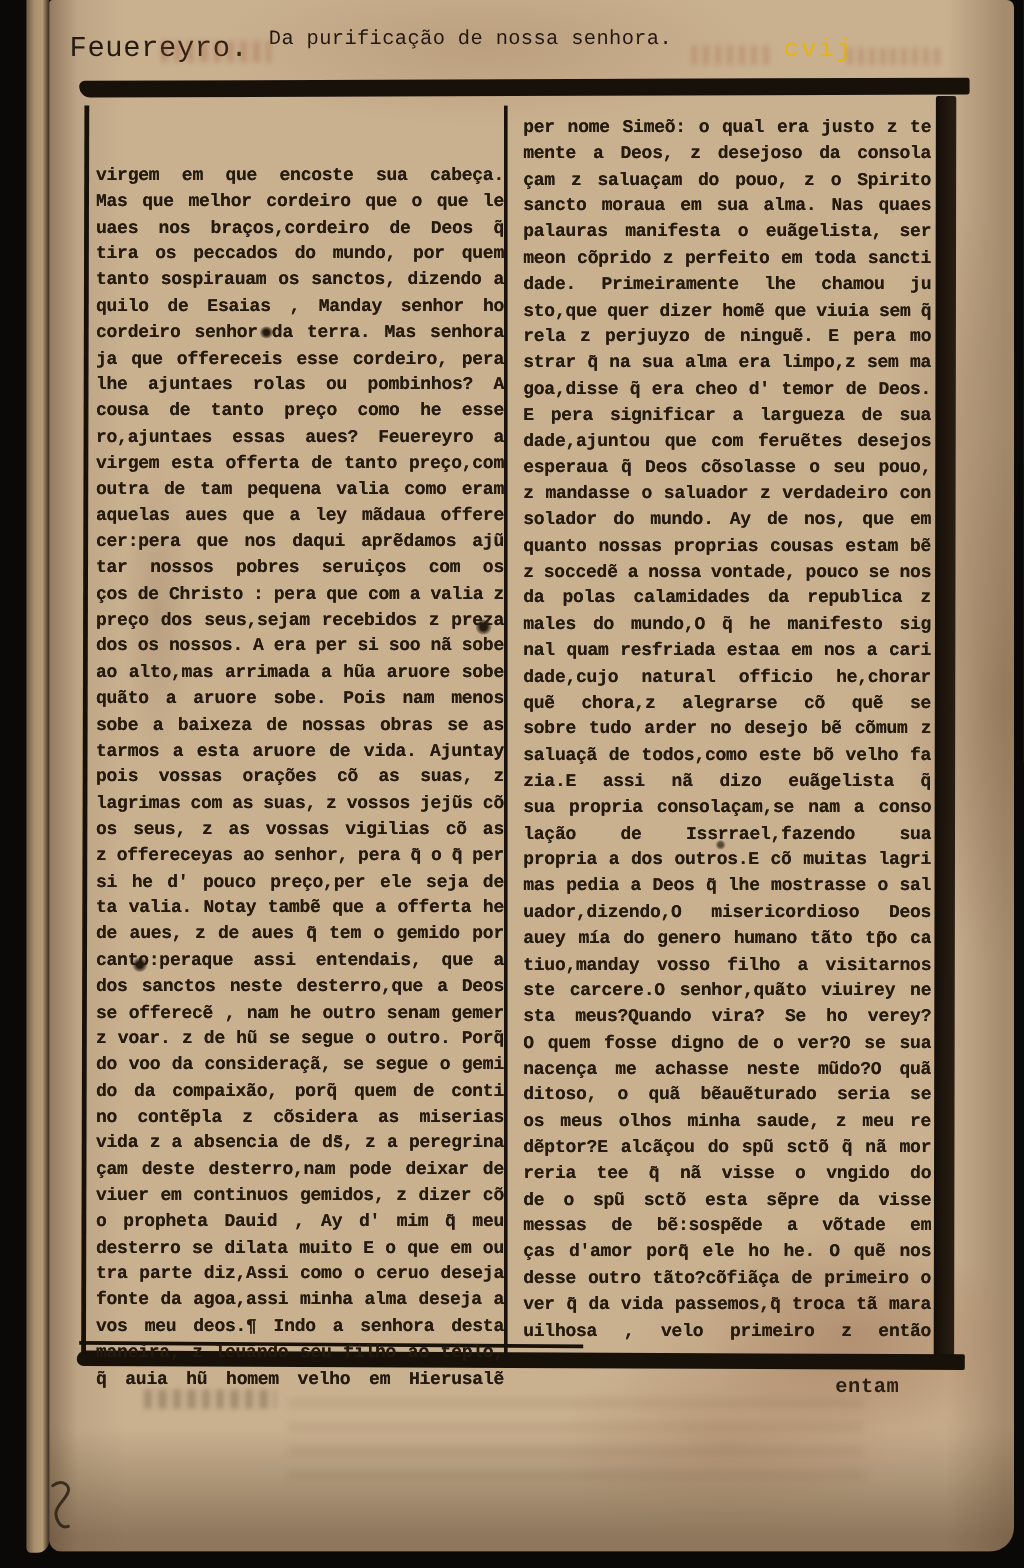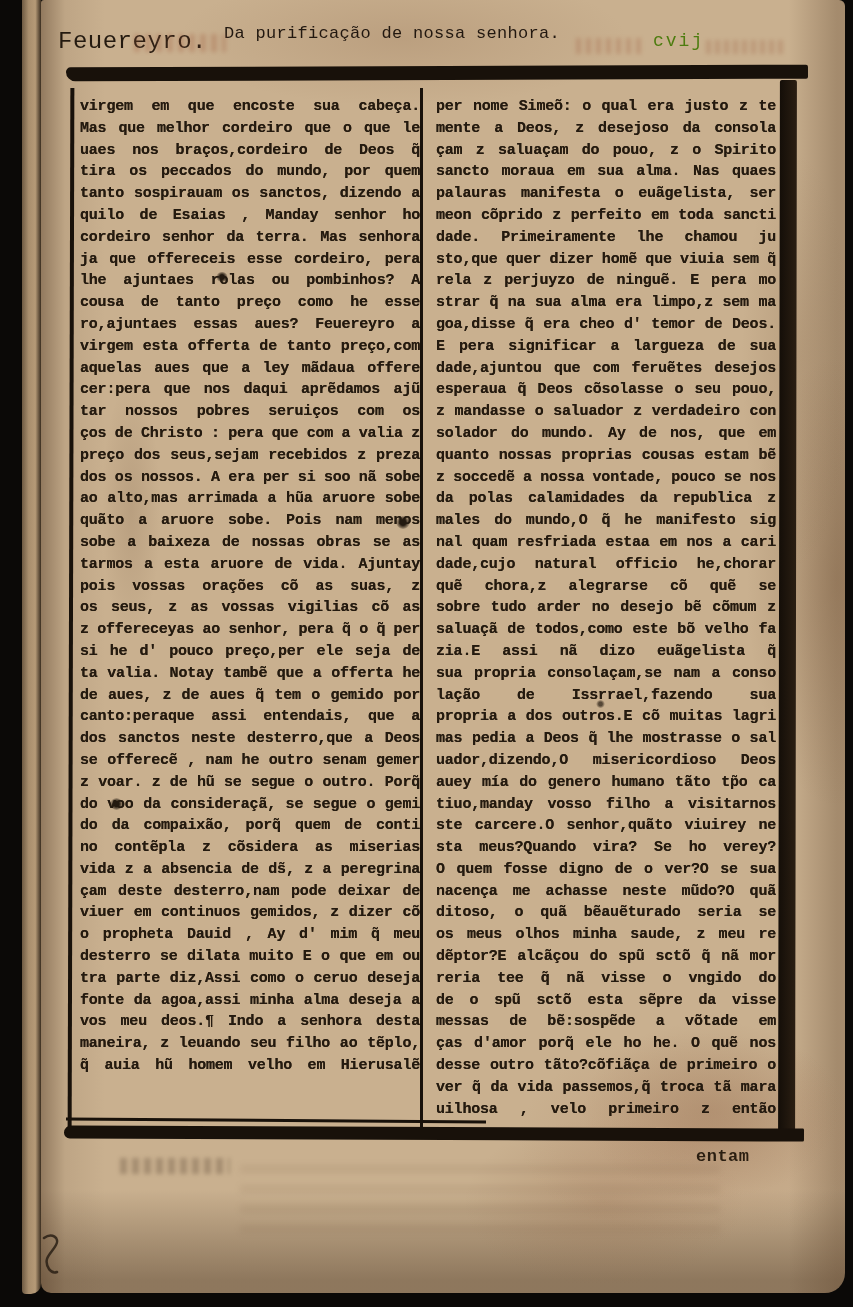--- a/index.html
+++ b/index.html
@@ -38,25 +38,25 @@
   .rule-left{left:69px;top:88px;width:4px;height:1044px;transform:rotate(.15deg);}
   .rule-center{left:420px;top:88px;width:3px;height:1046px;}
   .rule-right{left:779px;top:80px;width:17px;height:1058px;
             background:linear-gradient(90deg,#140e08,#2a1e12);
             border-radius:2px 2px 8px 3px;transform:rotate(.1deg);}
   
   .header-month{position:absolute;left:58px;top:28px;font-size:24px;color:#241a10;
             letter-spacing:.5px;}
   .header-title{position:absolute;left:224px;top:24px;font-size:17px;color:#221810;
             letter-spacing:.3px;}
-  .header-folio{position:absolute;left:653px;top:31px;font-size:18px;color:#4d7c0f;
+  .header-folio{position:absolute;left:653px;top:31px;font-size:21px;color:#eab308;
             letter-spacing:2px;}
   
   .col{position:absolute;top:96px;width:340px;color:#241a0f;}
-  .col-left{left:80px;}
+  .col-left{left:80px;margin-top:40px;}
   .col-right{left:436px;}
   .line{
     height:21.8px;line-height:21.8px;font-size:15px;font-weight:bold;
     letter-spacing:-0.2px;word-spacing:-0.5px;
     text-align:justify;text-align-last:justify;overflow:hidden;
     text-shadow:0 0 .5px rgba(30,20,10,.8);
   }
   .catchword{position:absolute;left:648px;top:1147px;font-size:17px;font-weight:bold;
     color:#2a1e11;letter-spacing:.5px;margin-left:48px;}
   
@@ -120,31 +120,33 @@
       <div class="line">uaes nos braços,cordeiro de Deos q̃</div>
       <div class="line">tira os peccados do mundo, por quem</div>
       <div class="line">tanto sospirauam os sanctos, dizendo a</div>
       <div class="line">quilo de Esaias , Manday senhor ho</div>
       <div class="line">cordeiro senhor da terra. Mas senhora</div>
       <div class="line">ja que offereceis esse cordeiro, pera que</div>
       <div class="line">lhe ajuntaes rolas ou pombinhos? A</div>
       <div class="line">cousa de tanto preço como he esse cordei</div>
       <div class="line">ro,ajuntaes essas aues? Feuereyro a</div>
       <div class="line">virgem esta offerta de tanto preço,com</div>
+      <div class="line">outra de tam pequena valia como eram</div>
       <div class="line">aquelas aues que a ley mãdaua offere</div>
       <div class="line">cer:pera que nos daqui aprẽdamos ajũ</div>
       <div class="line">tar nossos pobres seruiços com os serui</div>
       <div class="line">ços de Christo : pera que com a valia z</div>
       <div class="line">preço dos seus,sejam recebidos z preza</div>
       <div class="line">dos os nossos. A era per si soo nã sobe</div>
       <div class="line">ao alto,mas arrimada a hũa aruore sobe</div>
       <div class="line">quãto a aruore sobe. Pois nam menos</div>
       <div class="line">sobe a baixeza de nossas obras se as ajũ</div>
       <div class="line">tarmos a esta aruore de vida. Ajuntay</div>
       <div class="line">pois vossas orações cõ as suas, z vossas</div>
+      <div class="line">lagrimas com as suas, z vossos jejũs cõ</div>
       <div class="line">os seus, z as vossas vigilias cõ as suas</div>
       <div class="line">z offereceyas ao senhor, pera q̃ o q̃ per</div>
       <div class="line">si he d' pouco preço,per ele seja de mui</div>
       <div class="line">ta valia. Notay tambẽ que a offerta he</div>
       <div class="line">de aues, z de aues q̃ tem o gemido por</div>
       <div class="line">canto:peraque assi entendais, que a vida</div>
       <div class="line">dos sanctos neste desterro,que a Deos</div>
       <div class="line">se offerecẽ , nam he outro senam gemer</div>
       <div class="line">z voar. z de hũ se segue o outro. Porq̃</div>
       <div class="line">do voo da consideraçã, se segue o gemi</div>

